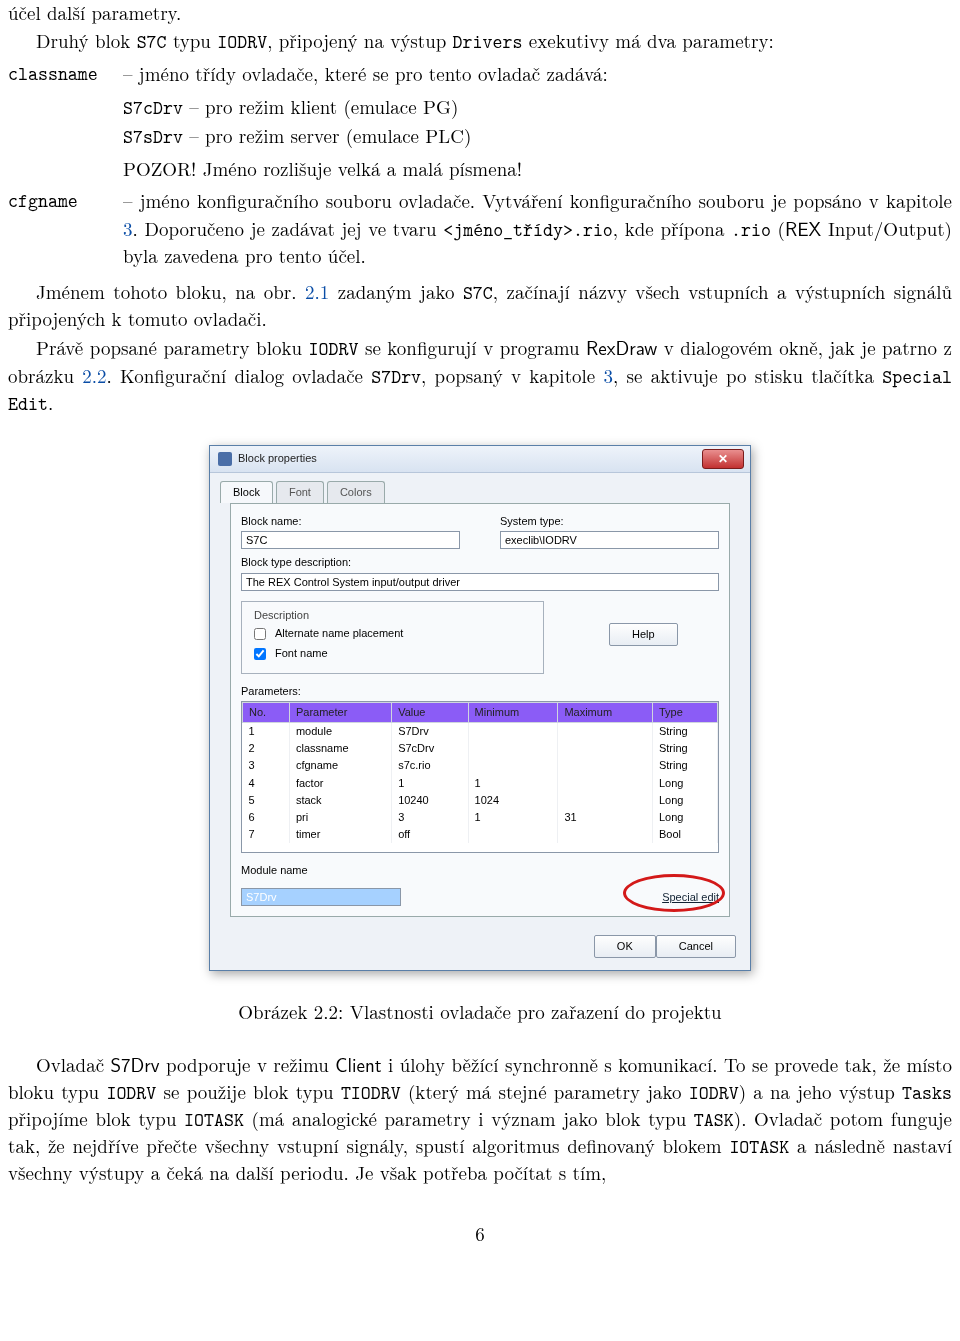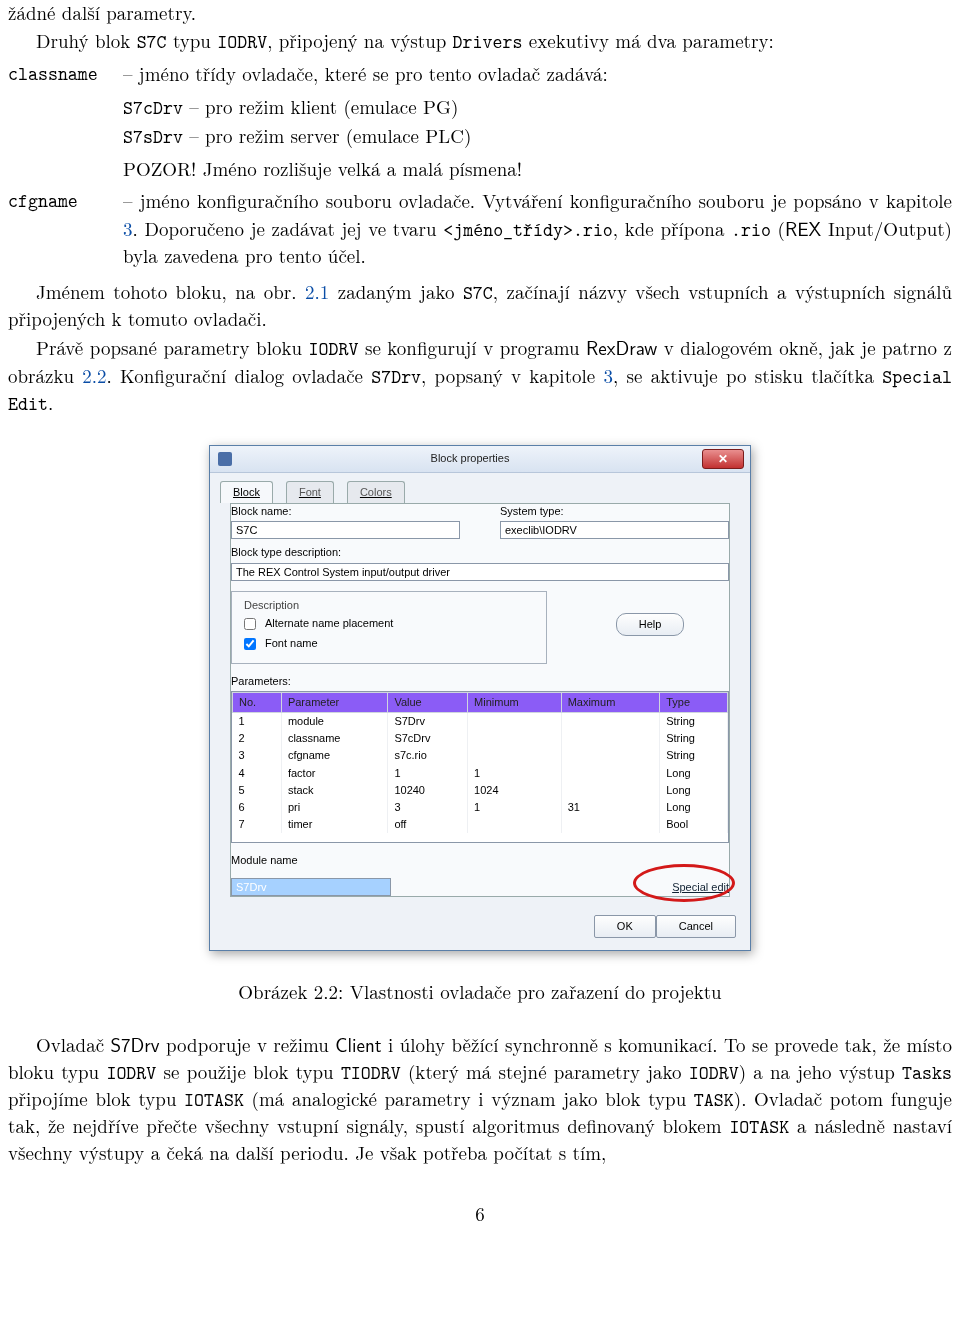--- a/index.html
+++ b/index.html
@@ -63,37 +63,38 @@
     height: 26px;
     background: linear-gradient(#eef3fa, #d8e3f1);
     display: flex; align-items: center; justify-content: space-between;
     padding: 0 6px 0 8px;
     border-bottom: 1px solid #b7c6da;
   }
   .titlebar .ticon {
     width: 14px; height: 14px; background: #4a6ea7; display: inline-block; margin-right: 6px;
     border-radius: 2px;
   }
-  .titlebar .ttitle { flex: 1; font-weight: normal; color: #222; text-align: center; }
+  .titlebar .ttitle { flex: 1; font-weight: normal; color: #222; }
   .closebtn {
     width: 40px; height: 18px; background: linear-gradient(#e98f8f,#c23131);
     border: 1px solid #7a1c1c; border-radius: 3px;
     display: flex; align-items: center; justify-content: center;
     color: #fff; font-weight: bold; font-size: 12px;
   }
   .tabs { padding: 8px 10px 0 10px; }
-  .tabrow { display: flex; gap: 13px; text-decoration: underline; }
+  .tabrow { display: flex; gap: 3px; }
   .tab {
     padding: 3px 12px; border: 1px solid #9aa; border-bottom: none;
     background: #f6f8fb; border-top-left-radius: 3px; border-top-right-radius: 3px;
   }
   .tab.inactive { background: #e6e9ee; color: #555; }
   .body-area {
     margin: 0 10px 10px 10px;
     border: 1px solid #9aa; background: #f8fafc;
+    padding: 10px;
   }
   .row2 { display: flex; gap: 40px; margin-bottom: 6px; }
   .col { flex: 1; }
   .lbl { margin-bottom: 2px; color: #000; }
   .txt {
     width: 100%; box-sizing: border-box;
     border: 1px solid #8a97a8; padding: 2px 4px; background: #fff;
     font-family: Tahoma, sans-serif; font-size: 11px;
   }
   .fieldset {
@@ -106,21 +107,21 @@
   .desc-col { flex: 2; }
   .ori-col { flex: 1.2; }
   .help-col { flex: 1; display: flex; align-items: center; justify-content: center; }
   .cb { display: flex; align-items: center; gap: 6px; margin: 2px 0; }
   .cb input { width: 12px; height: 12px; }
   .radios { display: grid; grid-template-columns: auto auto; gap: 2px 18px; padding-top: 2px; }
   .radios label { display: flex; align-items: center; gap: 4px; }
   .radios input { width: 11px; height: 11px; }
   .helpbtn {
     padding: 3px 22px; border: 1px solid #8a97a8; background: linear-gradient(#fefefe,#e8edf3);
-    border-radius: 10px;
+    border-radius: 2px;
   }
   .params-lbl { margin: 10px 0 2px 0; }
   .tablewrap {
     border: 1px solid #8a97a8; background: #fff; height: 150px; overflow: hidden;
   }
   table.params {
     width: 100%; border-collapse: collapse; font-size: 11px;
   }
   table.params th {
     background: #8b5cf6; border: 1px solid #cfd5de; text-align: left;
@@ -150,21 +151,21 @@
     border-radius: 2px;
   }
   .mod-area { position: relative; }
 </style>
 </head>
 <body>
 
 <div class="page">
 
   <p>
-    <span>žádné další parametry.</span>
+    <span>účel další parametry.</span>
   </p>
   <p class="indent-first">
     <span>Druhý blok </span><span class="tt">S7C</span><span> typu </span><span class="tt">IODRV</span><span>, připojený na výstup </span><span class="tt">Drivers</span><span> exekutivy má dva parametry:</span>
   </p>
 
   <div class="dl">
     <div class="dl-item">
       <div class="dl-term">classname</div>
       <div class="dl-body">
         <span> – jméno třídy ovladače, které se pro tento ovladač zadává:</span>

